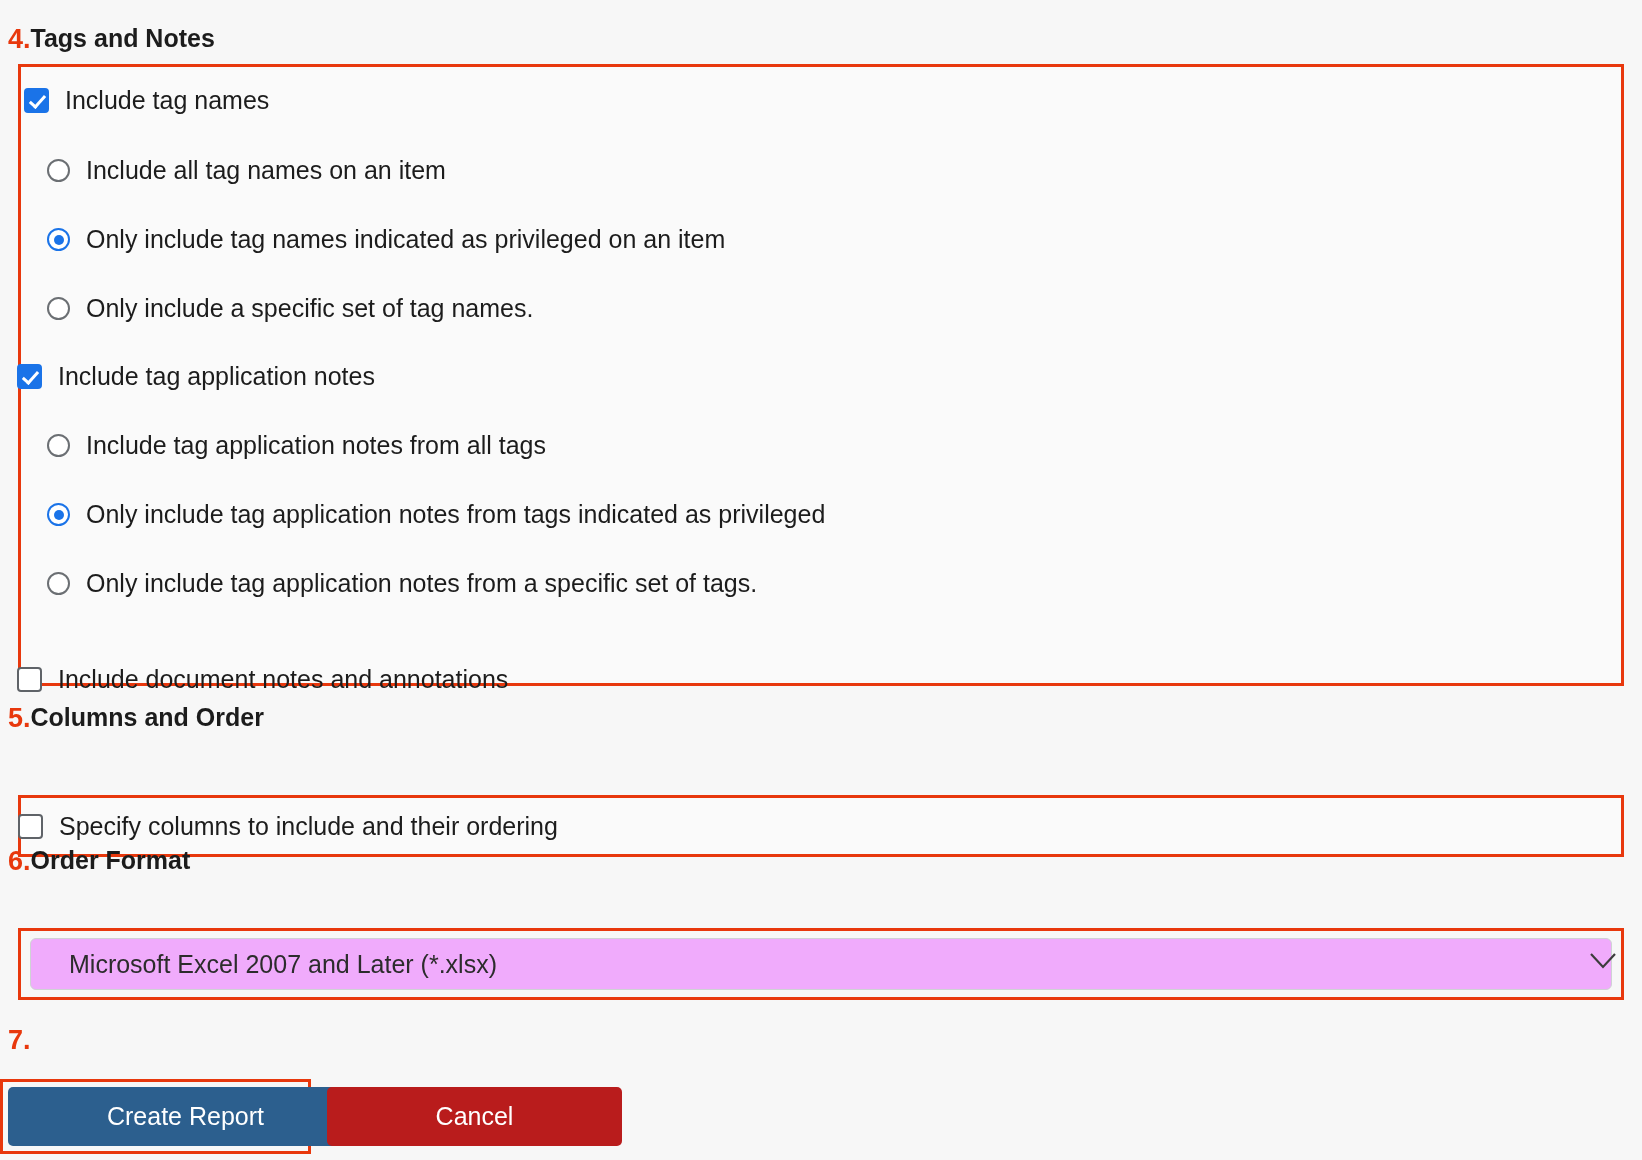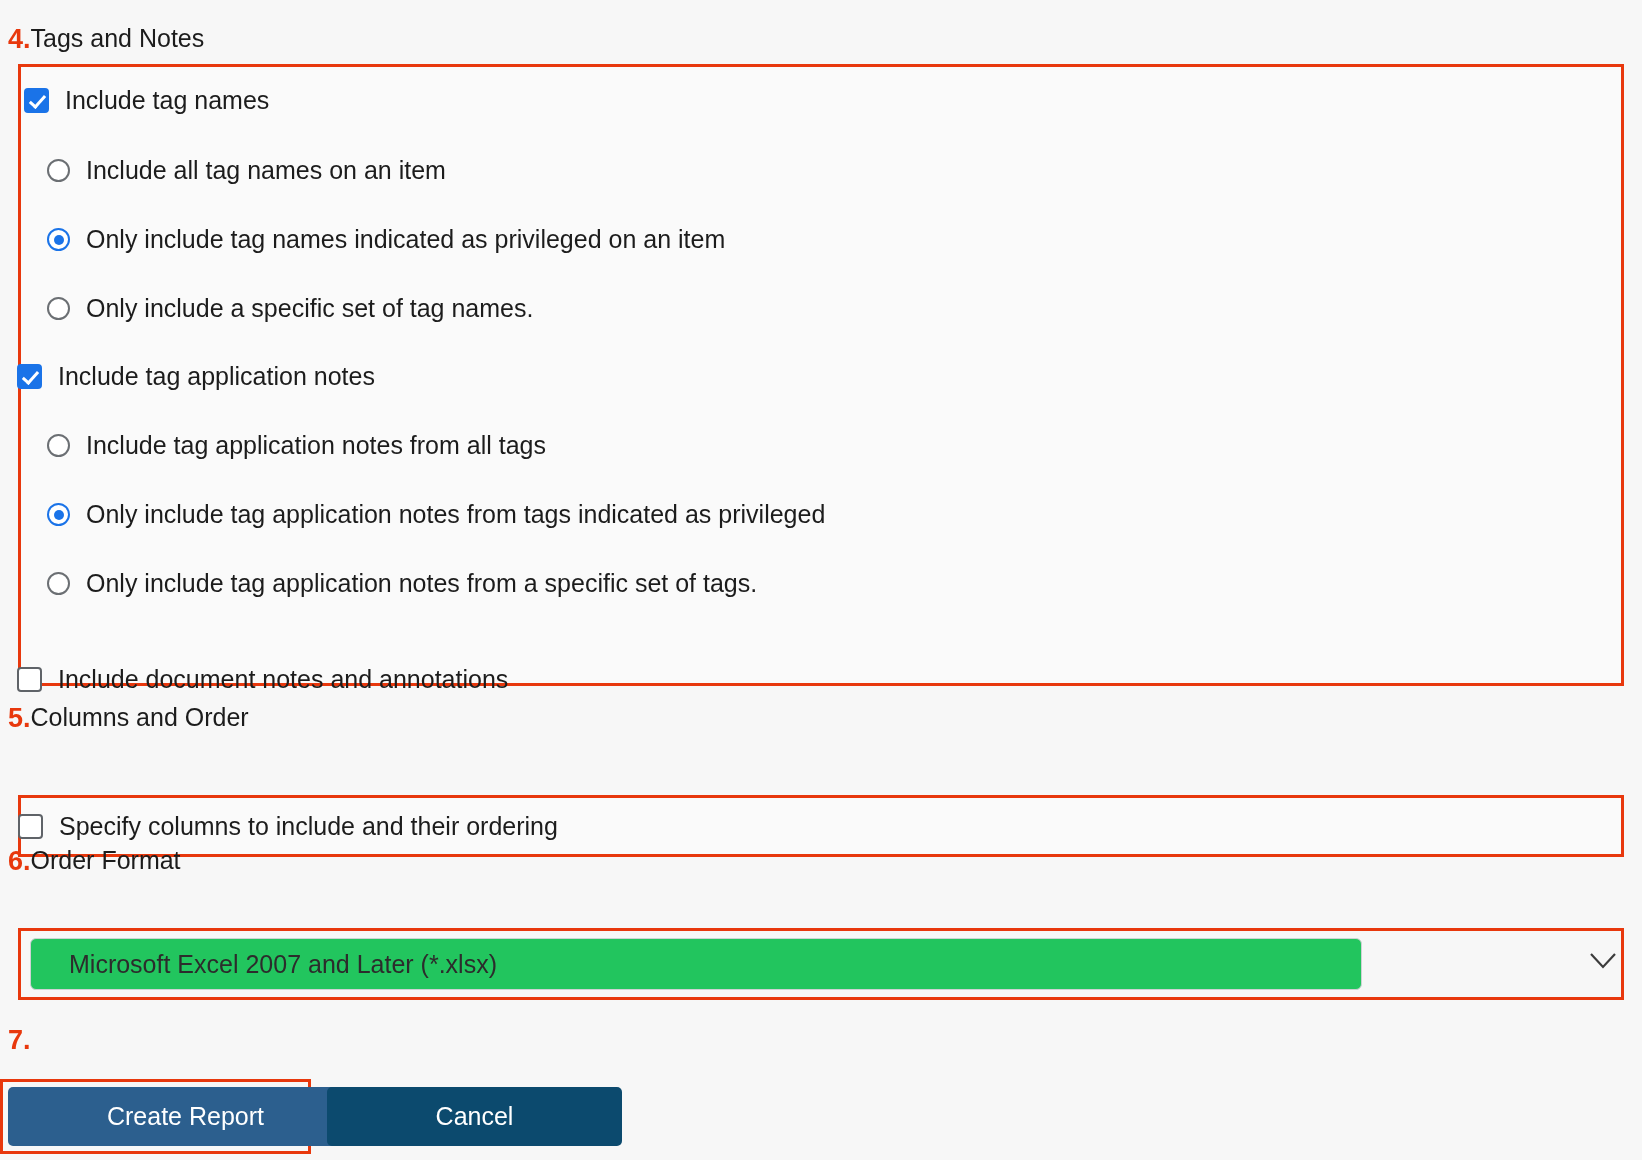--- a/index.html
+++ b/index.html
@@ -18,21 +18,21 @@
   .step-num {
     color: #e8380d;
     font-weight: bold;
     font-size: 27px;
     line-height: 1;
     display: inline-block;
     vertical-align: baseline;
   }
   .section-title {
     font-size: 25px;
-    font-weight: normal;
+    font-weight: bold;
     color: #1c1c1c;
     display: inline-block;
     vertical-align: baseline;
   }
   .title-row {
     display: flex;
     align-items: flex-end;
     gap: 0px;
     padding-left: 8px;
   }
@@ -129,24 +129,24 @@
     position: absolute;
     left: 18px;
     top: 928px;
     width: 1606px;
     height: 72px;
   }
   #sec6-select {
     position: absolute;
     left: 30px;
     top: 938px;
-    width: 1332px;
+    width: 1582px;
     height: 52px;
     box-sizing: border-box;
-    background: #22c55e;
+    background: #f0abfc;
     border: 1px solid #cfd2d4;
     border-radius: 6px;
     font-size: 25px;
     color: #2c2c2c;
     padding: 0 40px 0 38px;
     font-family: "Liberation Sans", sans-serif;
     appearance: none;
     -webkit-appearance: none;
     display: flex;
     align-items: center;
@@ -183,21 +183,21 @@
     font-size: 25px;
     font-family: "Liberation Sans", sans-serif;
     cursor: pointer;
   }
   #cancel-btn {
     position: absolute;
     left: 327px;
     top: 1087px;
     width: 295px;
     height: 59px;
-    background: #0c4a6e;
+    background: #b91c1c;
     border: none;
     border-radius: 5px;
     color: #ffffff;
     font-size: 25px;
     font-family: "Liberation Sans", sans-serif;
     cursor: pointer;
   }
 </style>
 </head>
 <body>

